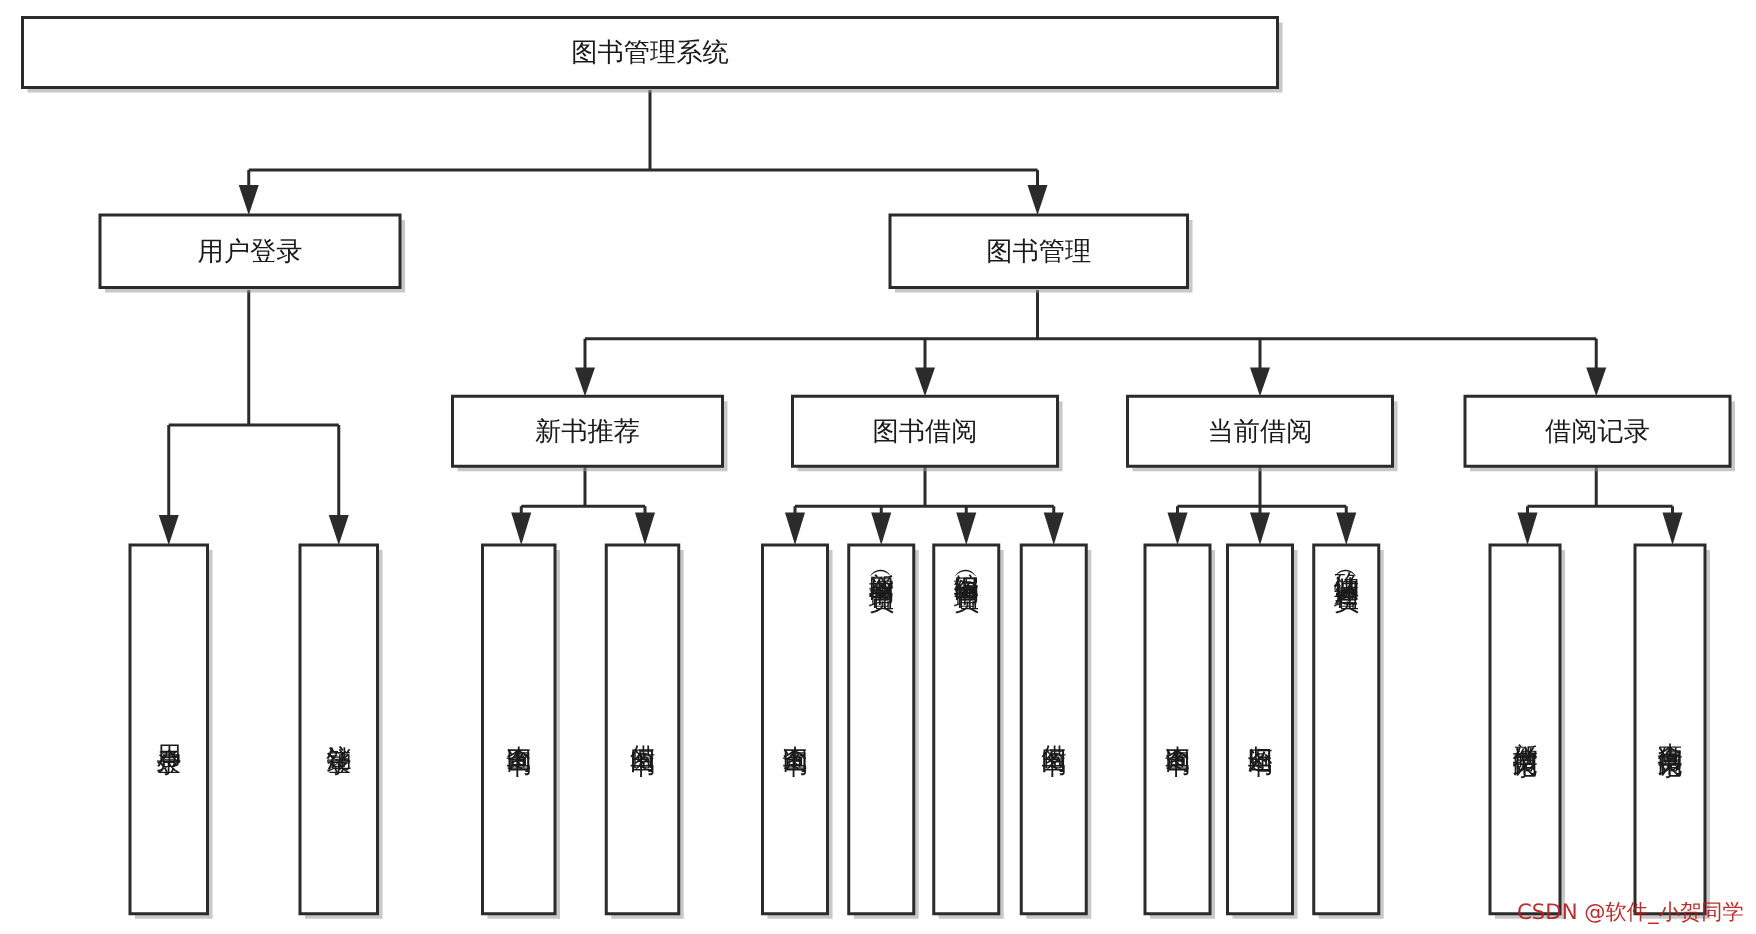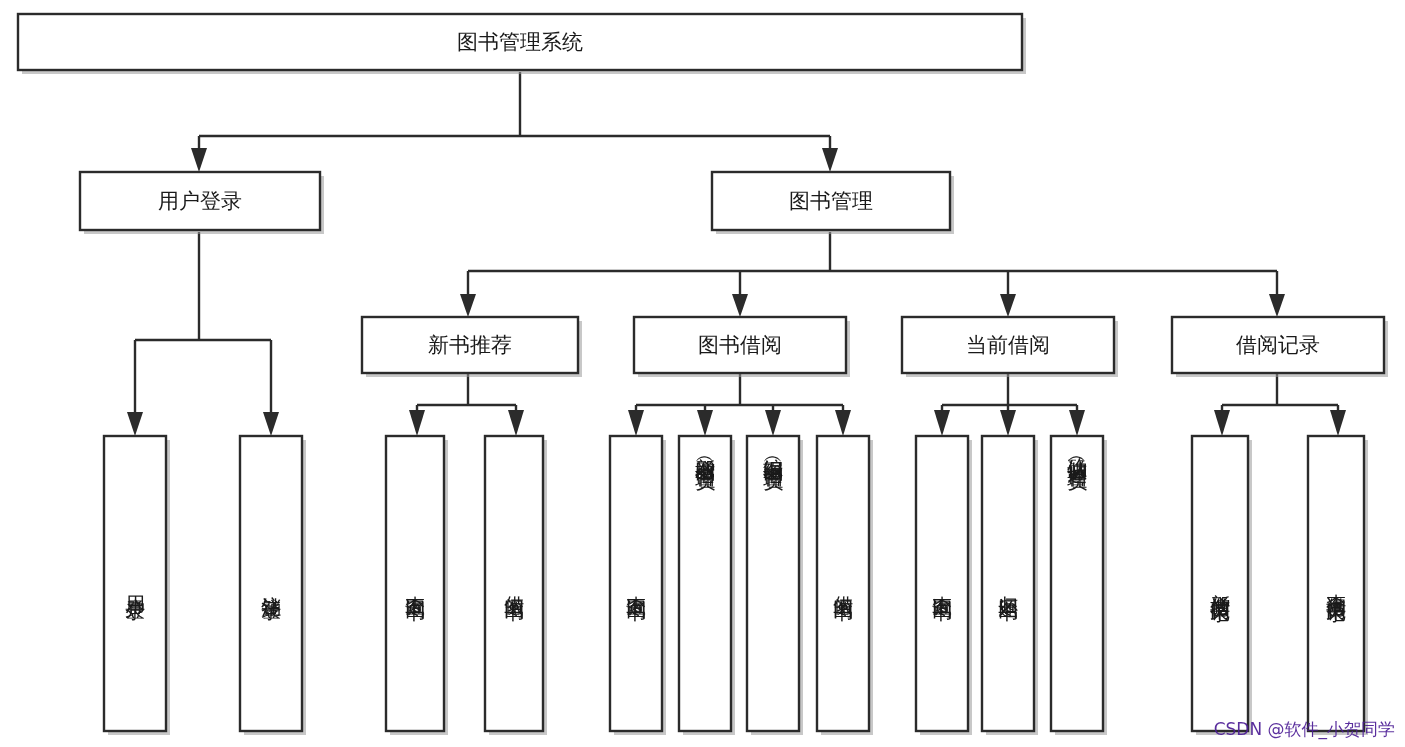--- a/index.html
+++ b/index.html
@@ -67,21 +67,21 @@
     color: #1a1a1a;
     letter-spacing: 2px;
     white-space: nowrap;
   }
   #watermark {
     position: absolute;
     right: 10px;
     bottom: 6px;
     font-family: "DejaVu Sans", "Liberation Sans", sans-serif;
     font-size: 17px;
-    color: #4c1d95;
+    color: #b91c1c;
     opacity: 0.92;
     white-space: nowrap;
     pointer-events: none;
   }
 </style>
 </head>
 <body>
 
 <div id="diagram-root">
 

